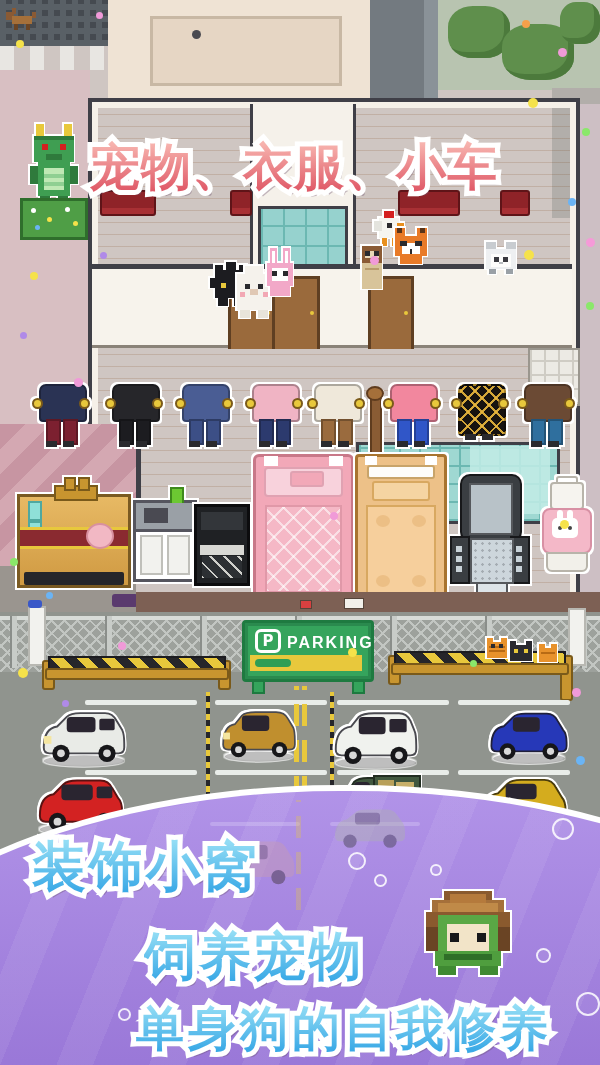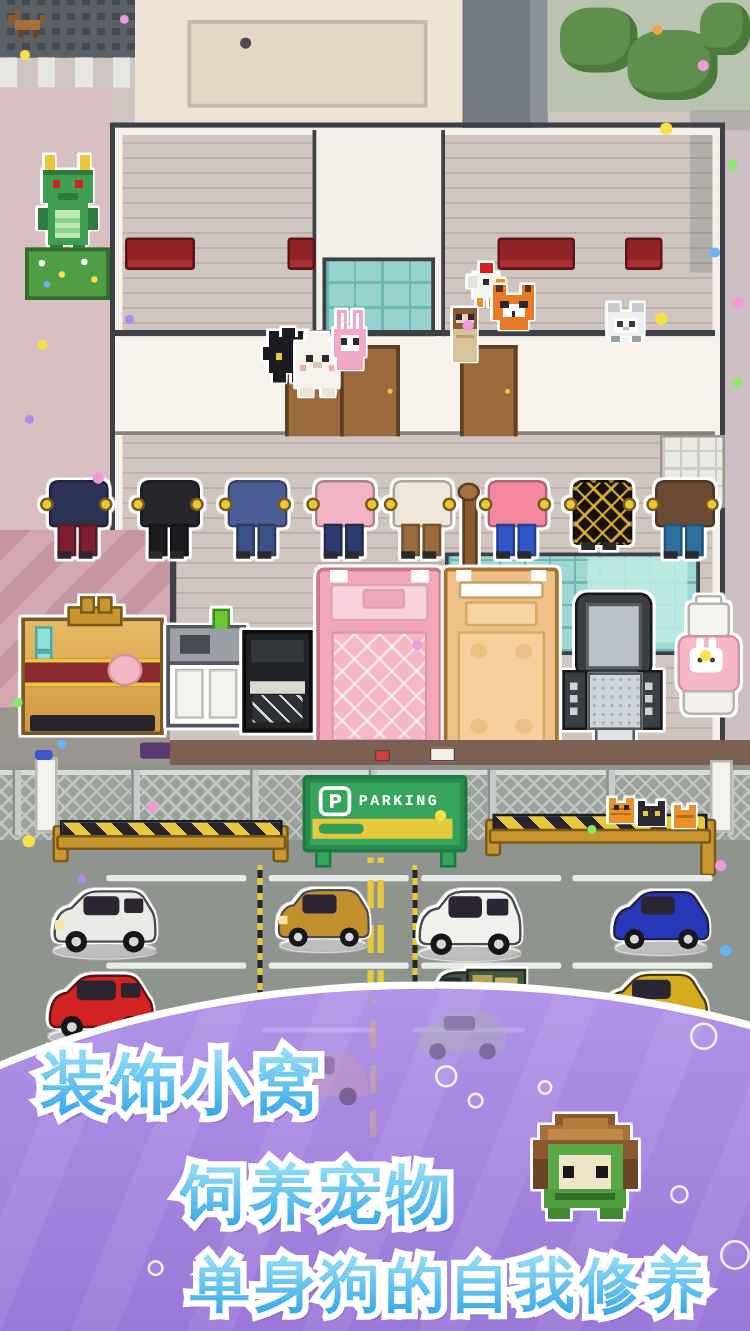--- a/index.html
+++ b/index.html
@@ -40,21 +40,21 @@
   .headline .stroke{position:absolute;left:0;top:0;-webkit-text-stroke:10px #fff;color:#fff;
       text-shadow:4px 5px 0 rgba(110,85,110,.38);}
   .headline .fill{position:relative;}
   .grad1{background:linear-gradient(180deg,var(--title_top) 10%,var(--title_bottom) 90%);-webkit-background-clip:text;background-clip:text;color:transparent;}
   .grad2{background:linear-gradient(180deg,var(--subtitle_top) 10%,var(--subtitle_bottom) 90%);-webkit-background-clip:text;background-clip:text;color:transparent;}
   .gradc{background:linear-gradient(180deg,var(--cyan_top) 10%,var(--cyan_bottom) 90%);-webkit-background-clip:text;background-clip:text;color:transparent;}
   .t1{left:28px;top:36px;font-size:62px;letter-spacing:3px;}
   .t2{left:90px;top:142px;font-size:50px;letter-spacing:1px;}
   .b1{left:32px;top:840px;font-size:54px;letter-spacing:3px;}
   .b2{left:144px;top:930px;font-size:52px;letter-spacing:3px;}
-  .b3{left:136px;top:1004px;font-size:48px;letter-spacing:4px;margin-left:16px;}
+  .b3{left:136px;top:1004px;font-size:48px;letter-spacing:4px;}
 
   
   .cloth{position:absolute;width:56px;height:70px;}
   .cl-body{position:absolute;left:6px;top:2px;width:44px;height:34px;background:var(--jk);
            border:2px solid rgba(0,0,0,.28);border-radius:7px 7px 4px 4px;}
   .cl-knob{position:absolute;top:16px;width:7px;height:7px;background:#e8c83c;border:2px solid #7a5a1a;border-radius:50%;}
   .cl-knob.l{left:-1px;} .cl-knob.r{right:-1px;}
   .cl-leg{position:absolute;top:37px;width:11px;height:22px;background:var(--pt);border:2px solid rgba(0,0,0,.25);}
   .cl-leg.l{left:13px;} .cl-leg.r{left:30px;}
   .cl-foot{position:absolute;top:59px;width:11px;height:6px;background:#2a2a2e;}
@@ -117,21 +117,21 @@
      background-image:repeating-linear-gradient(45deg,#c2c6c2 0 2px,transparent 2px 9px),repeating-linear-gradient(-45deg,#c2c6c2 0 2px,transparent 2px 9px);
      border-top:4px solid #d8dcd8;}
   .fpost{background:#c8ccc8;border-left:2px solid #8a8e8a;}
   .pillar{background:#f2f2ee;border:2px solid #b8b8b2;}
   .stripebar{background:repeating-linear-gradient(45deg,#26262a 0 9px,#e8c83c 9px 18px);border:2px solid #1c1c20;}
   .goldbar{background:#c8952f;border:2px solid #7a5a1a;border-radius:3px;}
   .goldpost{background:#c8952f;border:2px solid #7a5a1a;border-radius:3px;}
   .signboard{background:#35a45c;border:3px solid #1e7a40;border-radius:4px;box-shadow:inset 0 0 0 3px #2a8a4e;}
   .signpost{background:#35a45c;border:2px solid #1e7a40;}
   .pbadge{border:3px solid #fff;border-radius:6px;color:#fff;font-weight:900;font-size:15px;line-height:18px;text-align:center;}
-  .ptext{color:#fff;font-family:Liberation Mono, monospace;font-weight:700;font-size:12px;letter-spacing:2px;}
+  .ptext{color:#fff;font-family:Liberation Sans, sans-serif;font-weight:700;font-size:16px;letter-spacing:2px;}
   .yellowband{background:#e8c83c;}
   .greenpill{background:#2f9e55;border-radius:5px;}
   .stall{background:#e9ede9;height:5px;border-radius:2px;}
   .cornerpost{background:repeating-linear-gradient(0deg,#26262a 0 6px,#e8c83c 6px 12px);width:4px;}
   .midline{background:repeating-linear-gradient(0deg,#e8c83c 0 22px,transparent 22px 36px);width:5px;}
   .car{position:absolute;}
   .ghost{opacity:.42;}
 
   
   .dome{left:-210px;top:785px;width:1100px;height:600px;
@@ -303,20 +303,24 @@
     <svg width="30" height="22" viewBox="0 0 15 11" shape-rendering="crispEdges">
       <rect x="0" y="2" width="4" height="4" fill="#8a5a34"></rect>
         <rect x="3" y="0" width="2" height="3" fill="#8a5a34"></rect>
       <rect x="3" y="4" width="10" height="4" fill="#a5703a"></rect>
       <rect x="13" y="2" width="2" height="3" fill="#8a5a34"></rect>
       <rect x="4" y="8" width="2" height="3" fill="#6a4424"></rect>
         <rect x="10" y="8" width="2" height="3" fill="#6a4424"></rect>
     </svg>
   </div>
 
+  <div class="ab headline t2">
+    <span class="stroke">宠物、衣服、小车</span>
+    <span class="fill grad2">宠物、衣服、小车</span>
+  </div>
 
   <div class="ab px outl rack-pole" style="left:370px;top:392px;width:8px;height:58px;"></div>
   <div class="ab rack-ball" style="left:366px;top:386px;width:14px;height:11px;"></div>
 
   <div class="cloth outl" style="left: 33px; top: 382px; --jk: #2a3354; --pt: #7c2030;">
     <span class="cl-body"></span>
       <span class="cl-knob l"></span>
       <span class="cl-knob r"></span>
     <span class="cl-leg l"></span>
       <span class="cl-leg r"></span>

